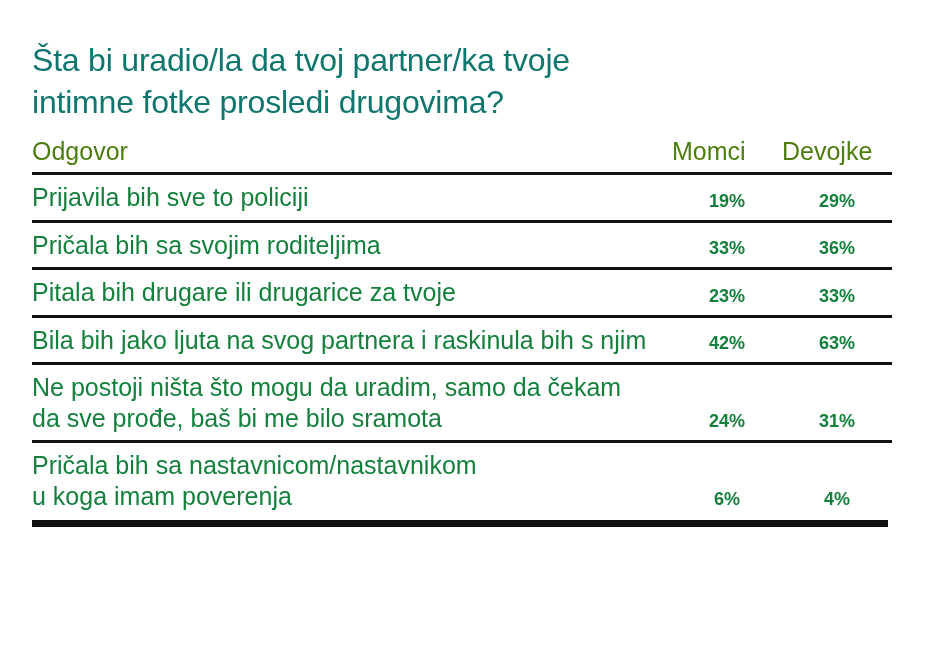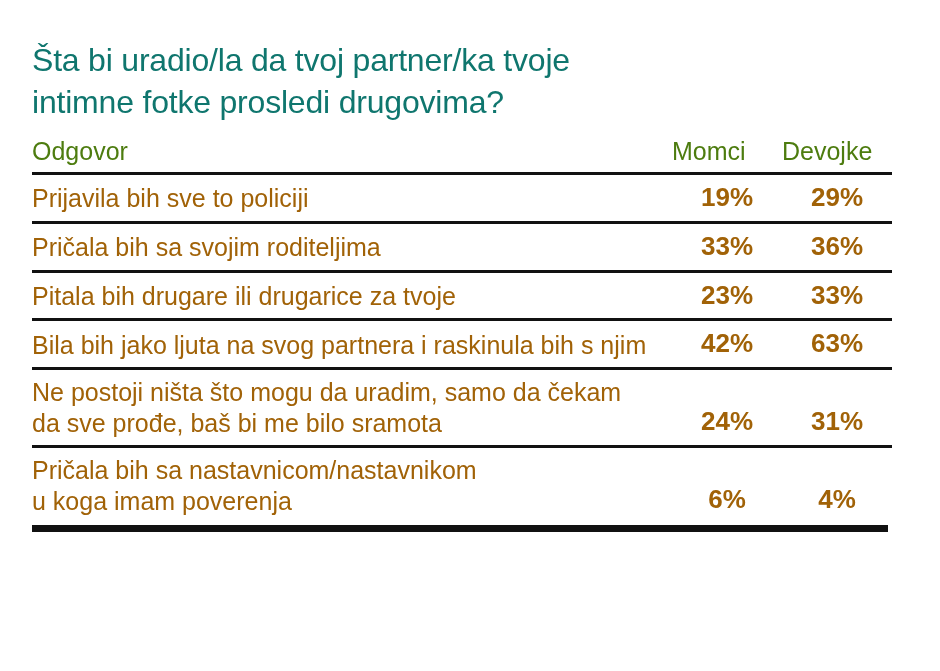--- a/index.html
+++ b/index.html
@@ -51,34 +51,34 @@
   thead th.num {
     font-weight: 400;
     text-align: left;
   }
   tbody td {
     font-size: 25px;
     line-height: 1.22;
     padding: 7px 0 7px 0;
     vertical-align: bottom;
     border-top: 3px solid #111111;
-    color: #a16207;
+    color: #15803d;
   }
   tbody tr:first-child td {
     border-top: 3px solid #111111;
   }
   tbody td.answer {
     text-align: left;
     padding-right: 10px;
     white-space: pre-line;
   }
   tbody td.num {
     font-weight: 700;
     text-align: center;
-    font-size: 26px;
+    font-size: 18px;
   }
   .bottom-rule {
     margin-top: 2px;
     height: 7px;
     background: #111111;
     width: 100%;
   }
 </style>
 </head>
 <body>

